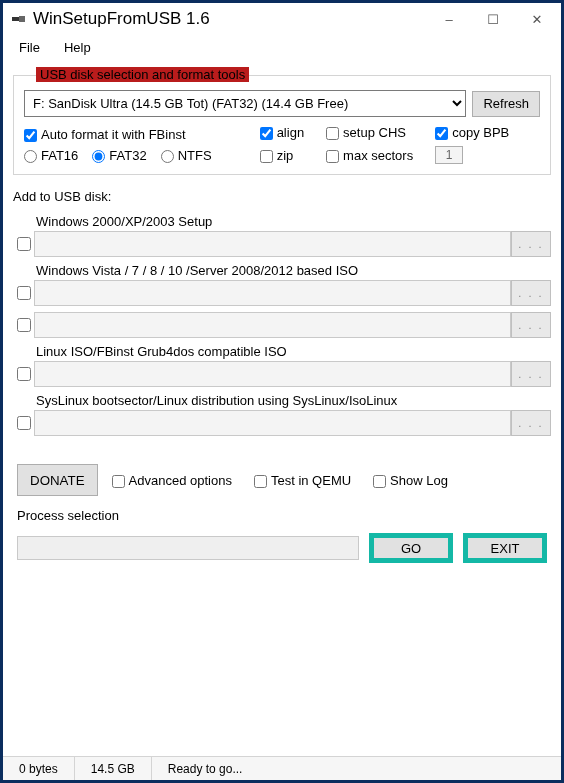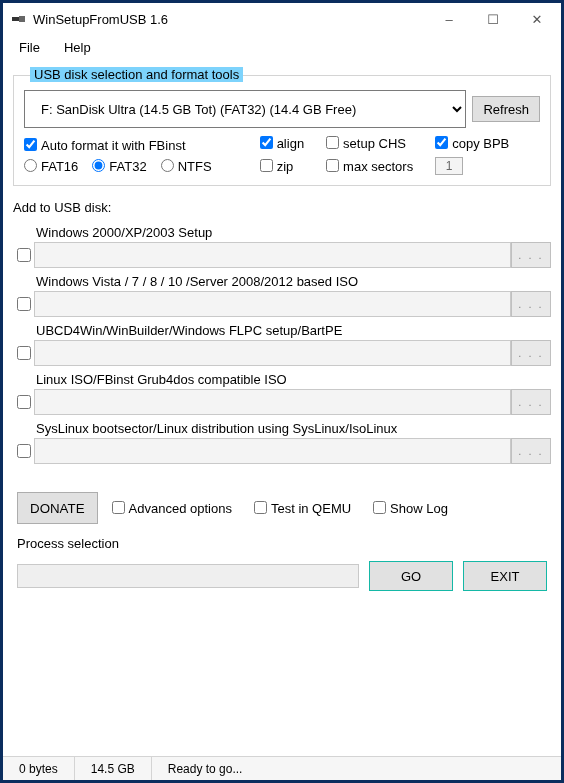--- a/index.html
+++ b/index.html
@@ -24,21 +24,21 @@
       height: 32px;
       display: flex;
       align-items: center;
       padding: 0 2px 0 8px;
       background: #fff;
     }
     .title-icon {
       width: 16px; height: 16px;
       margin-right: 6px;
     }
-    .title-text { flex: 1; font-size: 13px; }
+    .title-text { flex: 1; font-size: 17px; }
     .winbtn {
       width: 44px; height: 30px;
       display: flex; align-items: center; justify-content: center;
       color: #555;
     }
     .menubar {
       height: 24px;
       display: flex;
       align-items: center;
       padding: 0 6px;
@@ -54,48 +54,48 @@
       flex-direction: column;
     }
     .group {
       border: 1px solid #d4d4d4;
       position: relative;
       margin: 8px 0 4px 0;
       padding: 14px 10px 10px 10px;
     }
     .group-label {
       position: absolute;
-      top: -9px; left: 16px;
-      background: #7dd3fc;
+      top: -9px; left: 22px;
+      background: #b91c1c;
       padding: 0 4px;
       font-size: 13px;
     }
     .row { display: flex; align-items: center; gap: 6px; }
     select.disk {
       flex: 1;
-      height: 38px;
-      font-size: 13px;
-      padding: 0 12px;
+      height: 27px;
+      font-size: 13px;
+      padding: 0 4px;
       border: 1px solid #7a7a7a;
       background: #fff;
     }
     button.small {
       height: 26px;
       padding: 0 10px;
       font-size: 13px;
       background: #e1e1e1;
       border: 1px solid #adadad;
     }
     .opts {
       display: flex;
       align-items: center;
       margin-top: 8px;
     }
     .fmt-col { display: flex; flex-direction: column; gap: 6px; }
-    .chk, .rad { display: inline-flex; align-items: flex-start; gap: 4px; margin-right: 8px; }
+    .chk, .rad { display: inline-flex; align-items: flex-end; gap: 4px; margin-right: 8px; }
     .chk input, .rad input { margin: 0; }
     .opts-right {
       display: grid;
       grid-template-columns: auto auto auto;
       grid-template-rows: auto auto;
       gap: 6px 14px;
       align-items: center;
       margin-left: 40px;
     }
     .maxsectors-field {
@@ -156,21 +156,21 @@
     }
     .progress {
       flex: 1;
       height: 24px;
       border: 1px solid #c9c9c9;
       background: #efefef;
     }
     .action-btn {
       width: 84px; height: 30px;
       background: #e1e1e1;
-      border: 1px solid #14b8a6;
+      border: 5px solid #14b8a6;
       font-size: 13px;
     }
     .statusbar {
       height: 24px;
       border-top: 1px solid #d4d4d4;
       display: flex;
       align-items: center;
       font-size: 12px;
       background: #f6f6f6;
     }
@@ -287,21 +287,20 @@
         <div class="add-row-body">
           <div class="add-title">Windows Vista / 7 / 8 / 10 /Server 2008/2012 based ISO</div>
           <div class="add-field"></div>
         </div>
         <div class="browse-btn">. . .</div>
       </div>
 
       <div class="add-row">
         <input type="checkbox" class="add-chk" style="">
         <div class="add-row-body">
-          <div class="add-title">UBCD4Win/WinBuilder/Windows FLPC setup/BartPE</div>
           <div class="add-field"></div>
         </div>
         <div class="browse-btn">. . .</div>
       </div>
 
       <div class="add-row">
         <input type="checkbox" class="add-chk" style="">
         <div class="add-row-body">
           <div class="add-title">Linux ISO/FBinst Grub4dos compatible ISO</div>
           <div class="add-field"></div>

